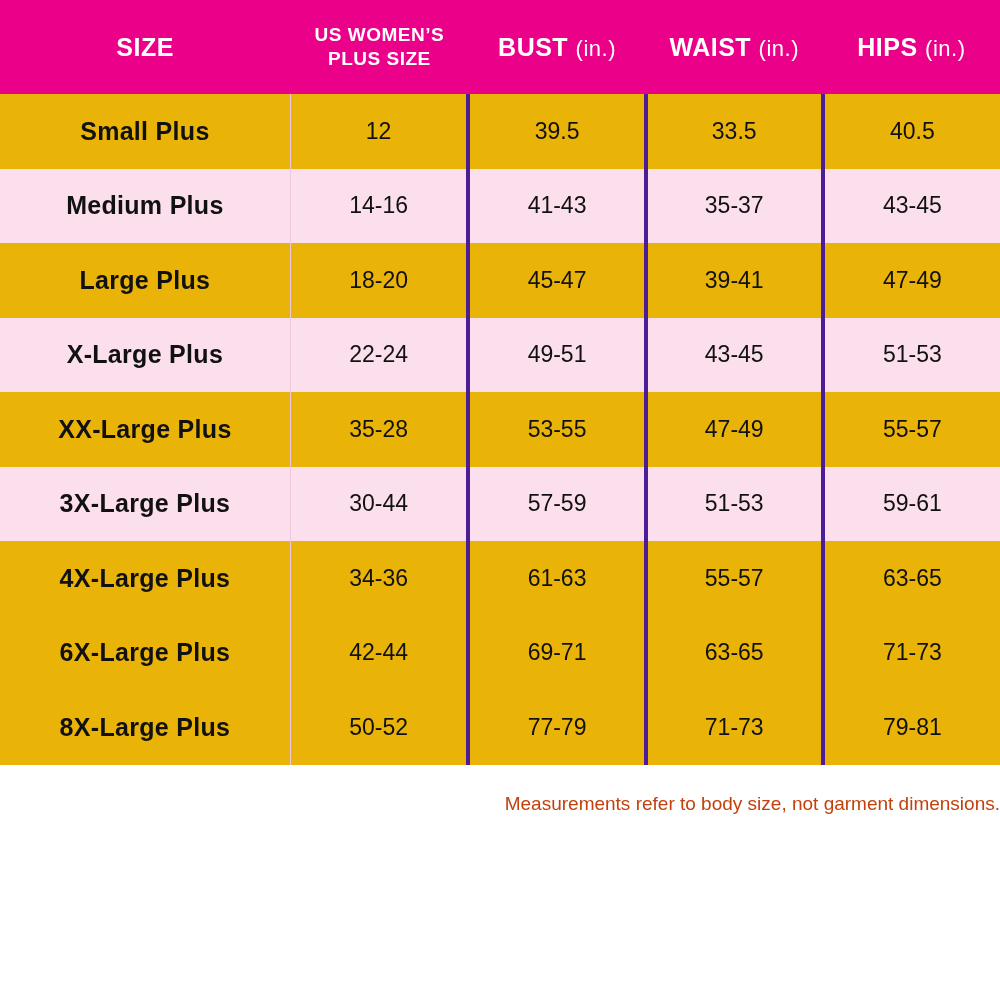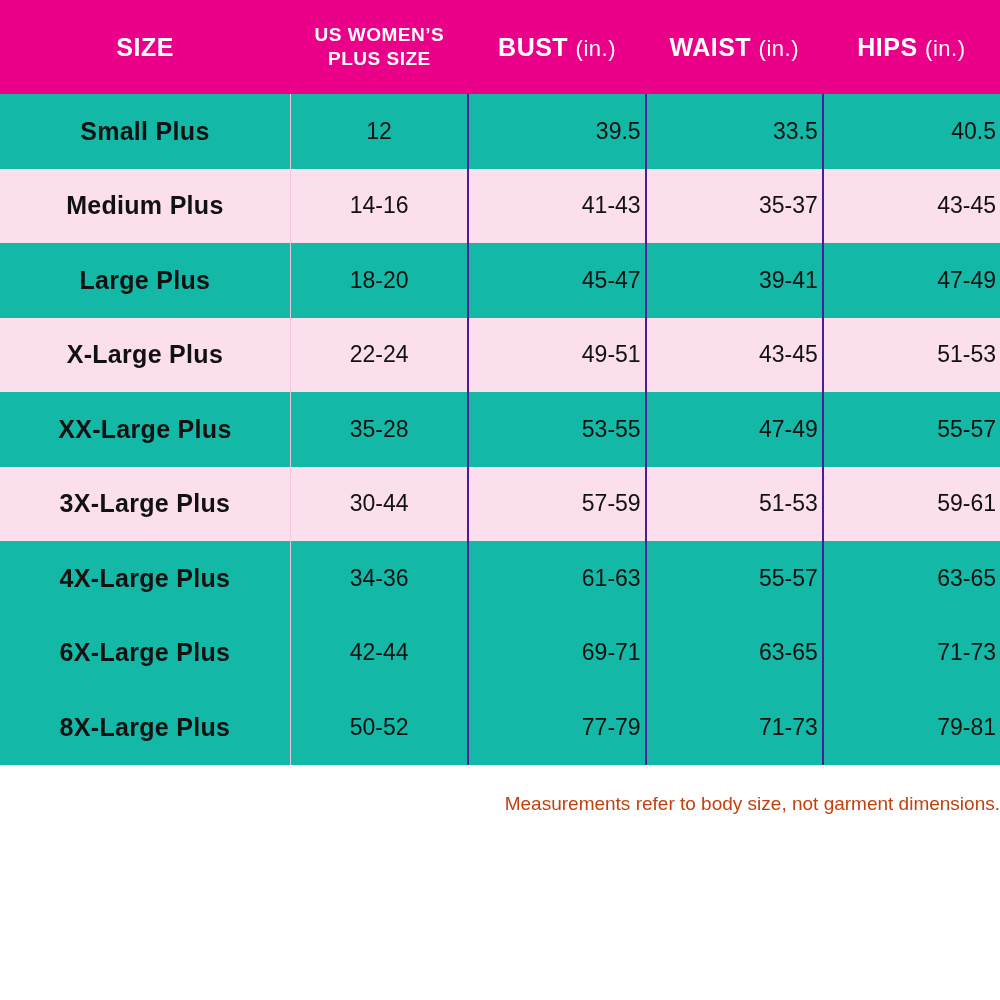--- a/index.html
+++ b/index.html
@@ -64,21 +64,21 @@
   }
   .hdr-line {
     display: block;
   }
 
   
   tbody tr {
     height: 74.5px;
   }
   tbody tr.row-even {
-    background: #14b8a6;
+    background: #eab308;
   }
   tbody tr.row-odd {
     background: #fbdfec;
   }
   tbody td {
     text-align: center;
     vertical-align: middle;
     box-sizing: border-box;
     padding: 0 4px;
   }
@@ -88,22 +88,21 @@
     letter-spacing: 0.3px;
     color: #111111;
   }
   td.cell-num {
     font-size: 23px;
     font-weight: normal;
     color: #111111;
   }
   
   td.sep-left, th.sep-left {
-    border-left: 2px solid #4c1d95;
-    text-align: right;
+    border-left: 4px solid #4c1d95;
   }
   tbody tr td.cell-size {
     border-right: 1px solid #f0c8de;
   }
 
   .footnote {
     text-align: right;
     font-size: 19px;
     color: #c2410c;
     padding-top: 28px;

